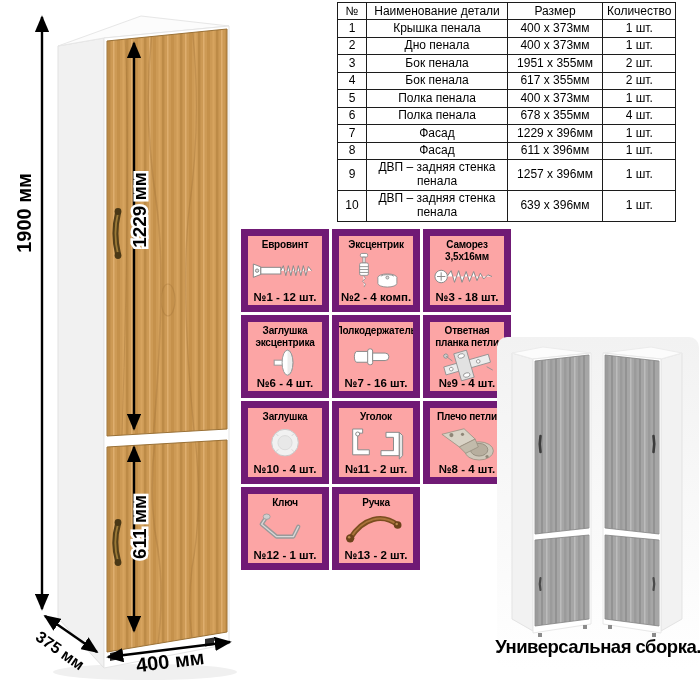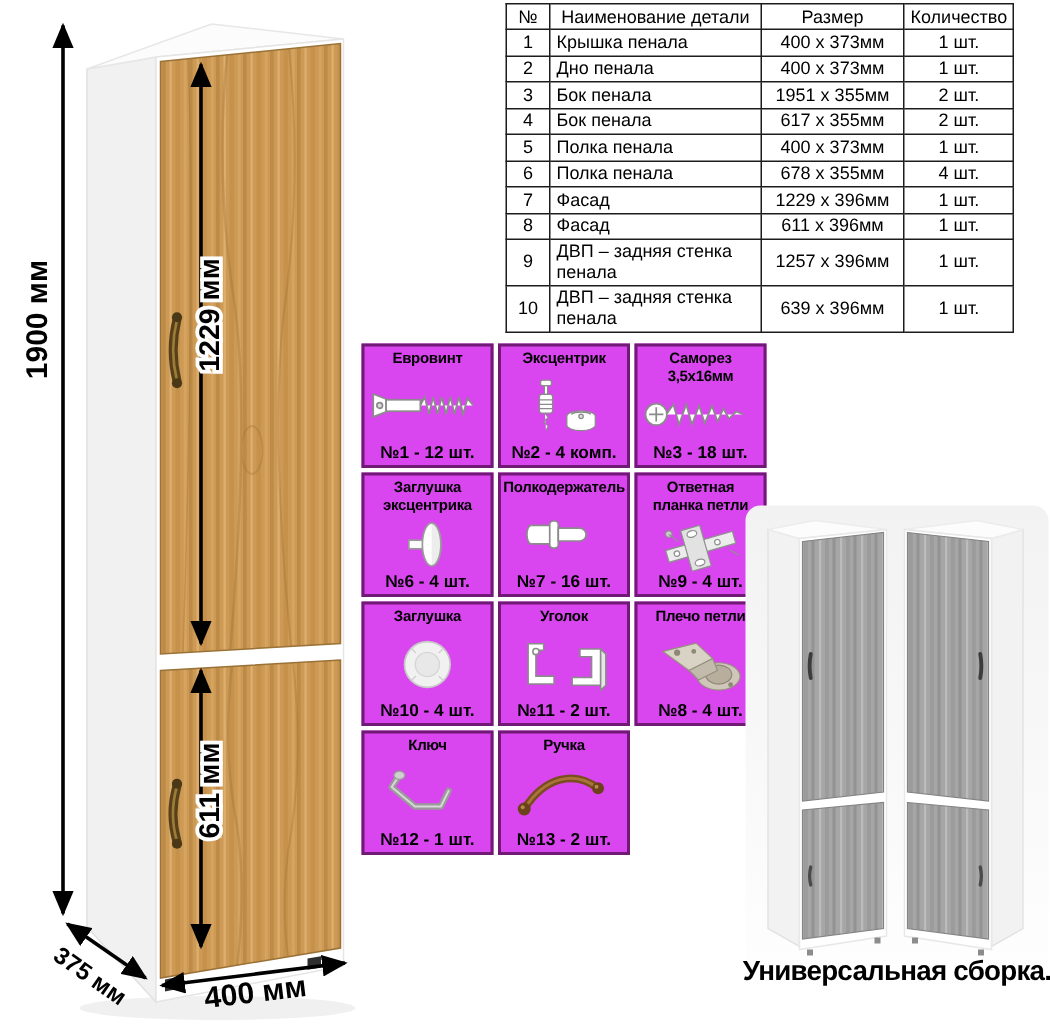--- a/index.html
+++ b/index.html
@@ -5,27 +5,27 @@
   html,body{margin:0;padding:0;}
   body{width:700px;height:689px;background:#fff;font-family:"Liberation Sans",sans-serif;color:#000;}
   #scene{position:relative;width:700px;height:689px;background:#fff;overflow:hidden;}
   svg text{font-family:"Liberation Sans",sans-serif;}
 
   
   .parts-table{position:absolute;left:337px;top:2px;border-collapse:collapse;background:#fff;}
   .parts-table th,.parts-table td{border:1.5px solid #1c1c1c;font-size:12px;line-height:1.12;padding:1.5px 4px;vertical-align:middle;}
   .parts-table th{font-weight:400;text-align:center;}
   .c-num{width:20px;text-align:center;}
-  .c-name{width:132px;text-align:left;}
+  .c-name{width:132px;text-align:center;}
   .c-size{width:86px;text-align:center;white-space:nowrap;}
   .c-qty{width:62px;text-align:center;white-space:nowrap;margin-top:31px;}
 
   
   .hw-grid{position:absolute;left:241px;top:229px;display:grid;grid-template-columns:repeat(3,88px);grid-auto-rows:83px;gap:3px;}
-  .hw-cell{border:2px solid #701a75;background:#d946ef;box-sizing:border-box;display:flex;flex-direction:column;align-items:center;justify-content:space-between;padding:3px 2px 2px;overflow:hidden;}
+  .hw-cell{border:7px solid #701a75;background:#fca5a5;box-sizing:border-box;display:flex;flex-direction:column;align-items:center;justify-content:space-between;padding:3px 2px 2px;overflow:hidden;}
   .hw-title{font-weight:bold;font-size:10px;letter-spacing:-0.2px;text-align:center;line-height:1.15;}
   .hw-qty{font-weight:bold;font-size:11.5px;white-space:nowrap;}
   .hw-icon{flex:1 1 auto;min-height:0;width:100%;display:flex;align-items:center;justify-content:center;}
   .hw-icon svg{max-width:82px;max-height:38px;}
 
   
   .backdrop{position:absolute;left:497px;top:337px;width:202px;height:332px;border-radius:10px;
             background:linear-gradient(180deg,#f2f2f2,#fafafa 65%,#ffffff);}
   .caption{position:absolute;left:492px;top:636px;width:212px;text-align:center;font-weight:bold;
            font-size:18.5px;letter-spacing:-0.5px;white-space:nowrap;}

